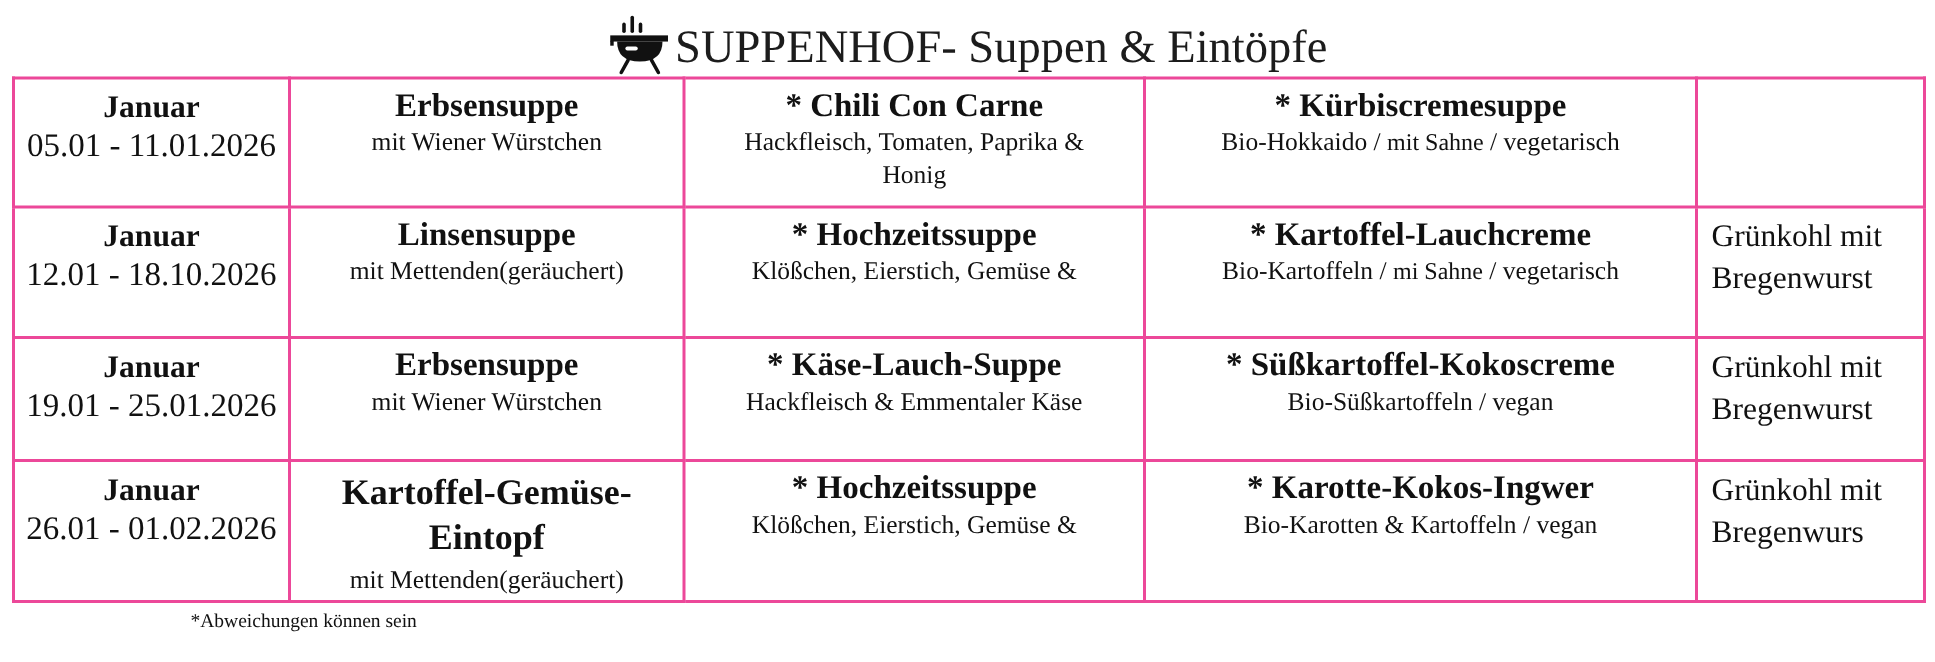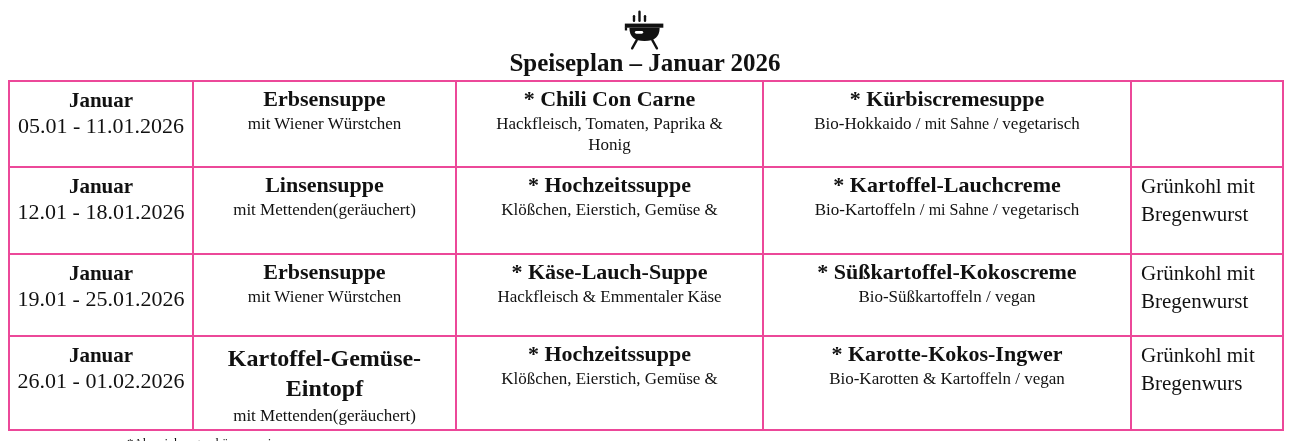--- a/index.html
+++ b/index.html
@@ -62,22 +62,23 @@
         </g>
         <rect x="2" y="16" width="42" height="4.5" fill="#111"></rect>
         <rect x="2" y="20" width="2.5" height="3.5" fill="#111"></rect>
         <path d="M7,20.5 Q7,35 23.5,35 Q40,35 40,20.5 Z" fill="#111"></path>
         <rect x="13" y="24" width="9" height="3" rx="1.5" fill="#ffffff"></rect>
         <g stroke="#111" stroke-width="2.6" stroke-linecap="round">
           <line x1="15" y1="34" x2="10" y2="43"></line>
           <line x1="32" y1="34" x2="37" y2="43"></line>
         </g>
       </svg>
+      <span>SUPPENHOF</span>
+        <span> - Suppen &amp; Eintöpfe</span>
     </div>
-    <div class="subtitle">Speiseplan – Januar 2026</div>
   </div>
 
   <table class="menu">
     <colgroup>
       <col style="width:184px">
         <col style="width:263px">
         <col style="width:307px">
         <col style="width:368px">
         <col style="width:152px">
     </colgroup>
@@ -102,21 +103,21 @@
           <div class="dish-desc"><span>Bio-Hokkaido / </span><span class="inline-small">mit Sahne</span><span> / vegetarisch</span></div>
         </td>
         <td class="side-cell">
           <div class="side-text"></div>
         </td>
       </tr>
 
       <tr style="height:87px">
         <td>
           <div class="month">Januar</div>
-          <div class="dates">12.01 - 18.01.2026</div>
+          <div class="dates">12.01 - 18.10.2026</div>
         </td>
         <td>
           <div class="dish-title">Linsensuppe</div>
           <div class="dish-desc">mit Mettenden(geräuchert)</div>
         </td>
         <td>
           <div class="dish-title">* Hochzeitssuppe</div>
           <div class="dish-desc">Klößchen, Eierstich, Gemüse &amp;</div>
         </td>
         <td>

